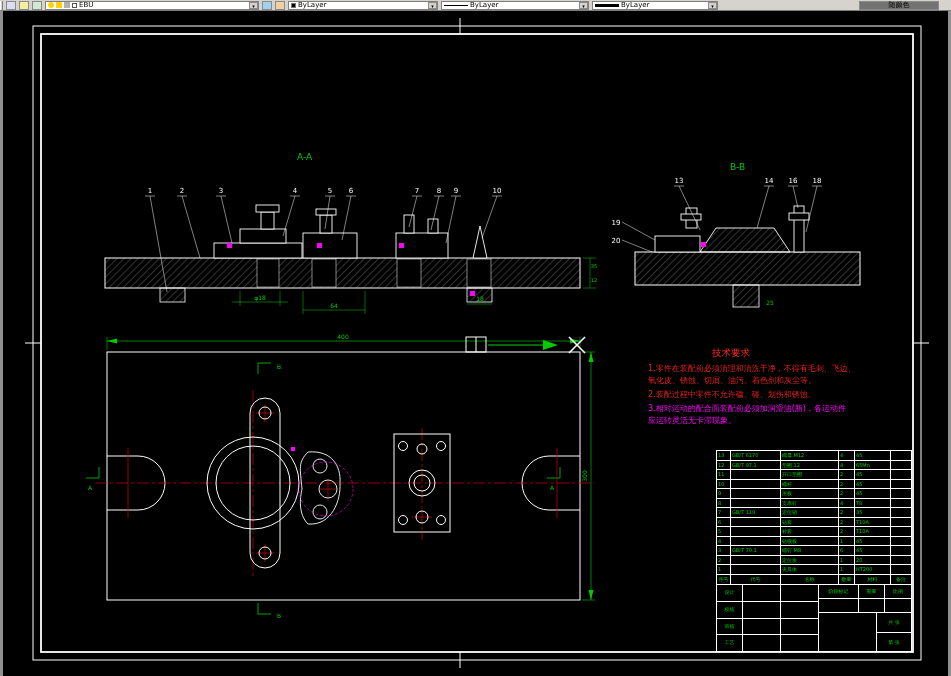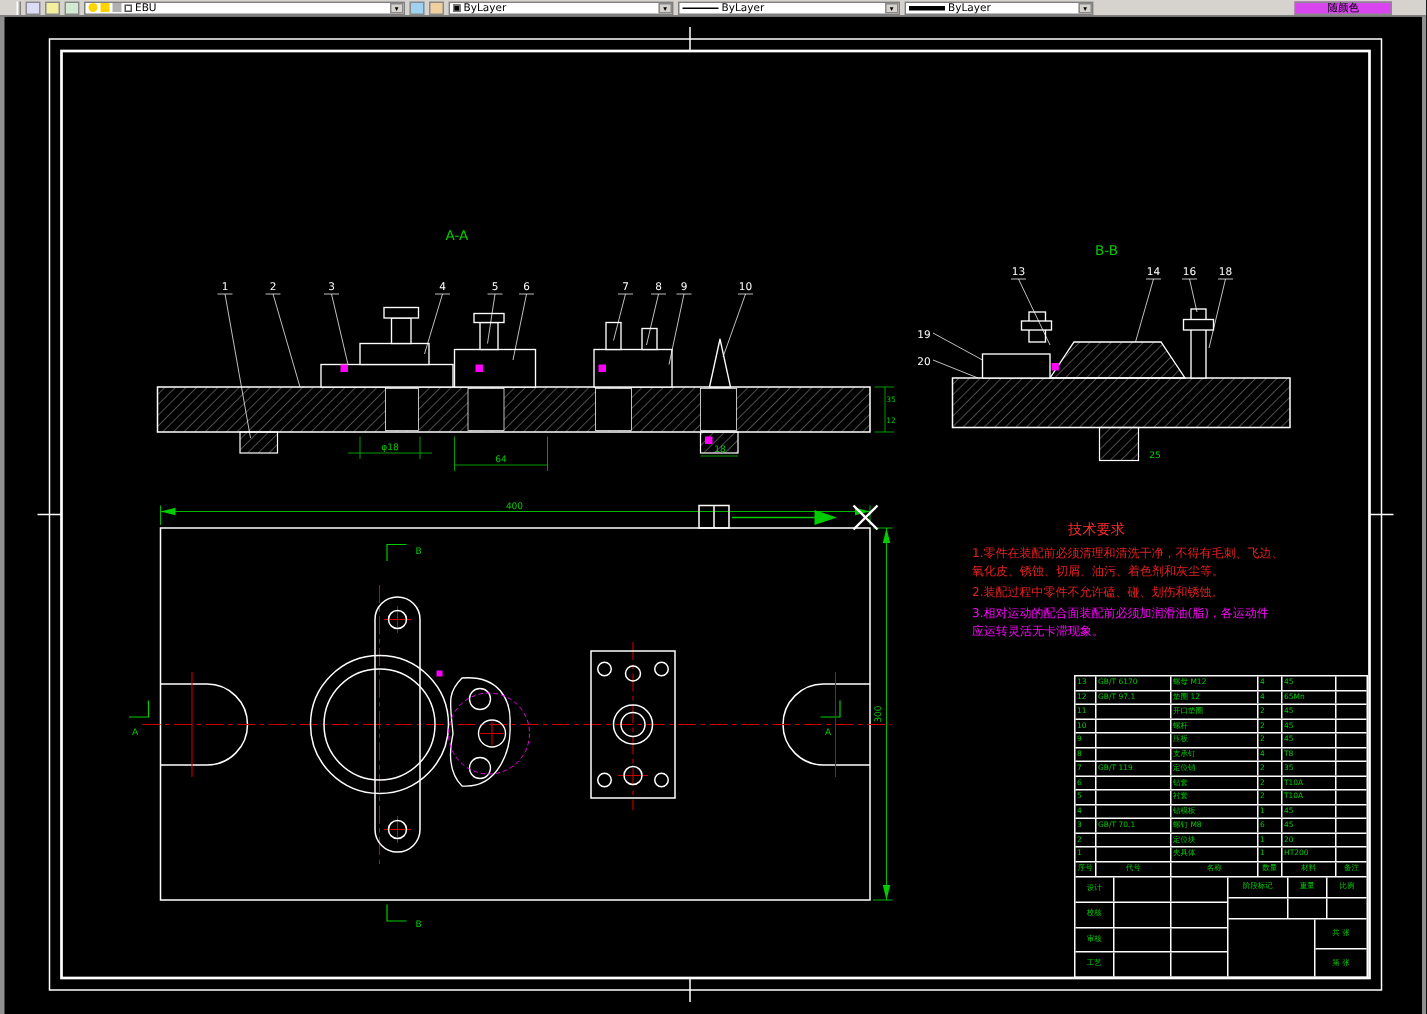--- a/index.html
+++ b/index.html
@@ -3,41 +3,41 @@
 <meta charset="utf-8">
 <style>
   * { box-sizing: border-box; margin: 0; padding: 0; }
   html,body { background:#000; }
   body { font-family:"DejaVu Sans", sans-serif; }
   .window { position:relative; width:951px; height:676px; background:#000; overflow:hidden; }
 
   
   .toolbar { position:absolute; top:0; left:0; right:0; height:11px; background:#d6d3ce;
              border-bottom:1px solid #7f7f7f; display:flex; align-items:center; gap:3px;
-             padding:0 11px; z-index:3; font-size:7px; }
+             padding:0 0; z-index:3; font-size:7px; }
   .tb-grip { width:3px; height:9px; border-left:1px solid #fff; border-right:1px solid #808080; }
   .tb-icon { width:10px; height:9px; border:1px solid #8a8a8a; background:#efefe8; }
   .i1 { background:#dcdcf4; } .i2 { background:#f4ef9e; } .i3 { background:#d2ead2; }
   .i4 { background:#9ed2f0; } .i5 { background:#f0d09e; }
   .combo { height:9px; background:#fff; border:1px solid #7f7f7f; display:flex; align-items:center;
            padding-left:2px; color:#000; }
   .combo-text { font-size:7px; line-height:8px; white-space:nowrap; }
   .arrow { width:9px; height:7px; margin-left:auto; background:#d6d3ce; border:1px solid #8a8a8a;
            font-size:5px; line-height:6px; text-align:center; color:#000; }
   .layer-combo { width:214px; } .color-combo { width:150px; }
   .lt-combo { width:148px; } .lw-combo { width:126px; }
   .mini { width:6px; height:6px; display:inline-block; margin-right:2px; flex:none; }
   .bulb { background:#ffd400; border-radius:50%; }
   .sun  { background:#ffd400; }
   .lock { background:#b0b0b0; }
   .chip { background:#fff; border:1px solid #555; width:5px; height:5px; }
   .chip2{ background:#000; border:1px solid #777; width:5px; height:5px; margin-right:2px; flex:none; }
   .ltline { width:24px; height:1px; background:#000; margin-right:2px; flex:none; }
   .lwline { width:24px; height:3px; background:#000; margin-right:2px; flex:none; }
-  .plotstyle { margin-left:auto; margin-right:12px; width:65px; height:9px; background:#d946ef;
+  .plotstyle { margin-left:auto; margin-right:12px; width:80px; height:9px; background:#737373;
                border:1px solid #8a8a8a; color:#000; font-size:7px; line-height:7px; text-align:center; }
 
   
   .edge { position:absolute; top:11px; bottom:0; width:3px; background:#8f8f8f; z-index:2; }
   .edge.left { left:0; } .edge.right { right:0; }
 
   
   svg { position:absolute; top:0; left:0; }
   svg text { font-family:"DejaVu Sans", sans-serif; }
   .glabel { fill:#00cc00; font-size:9px; }

